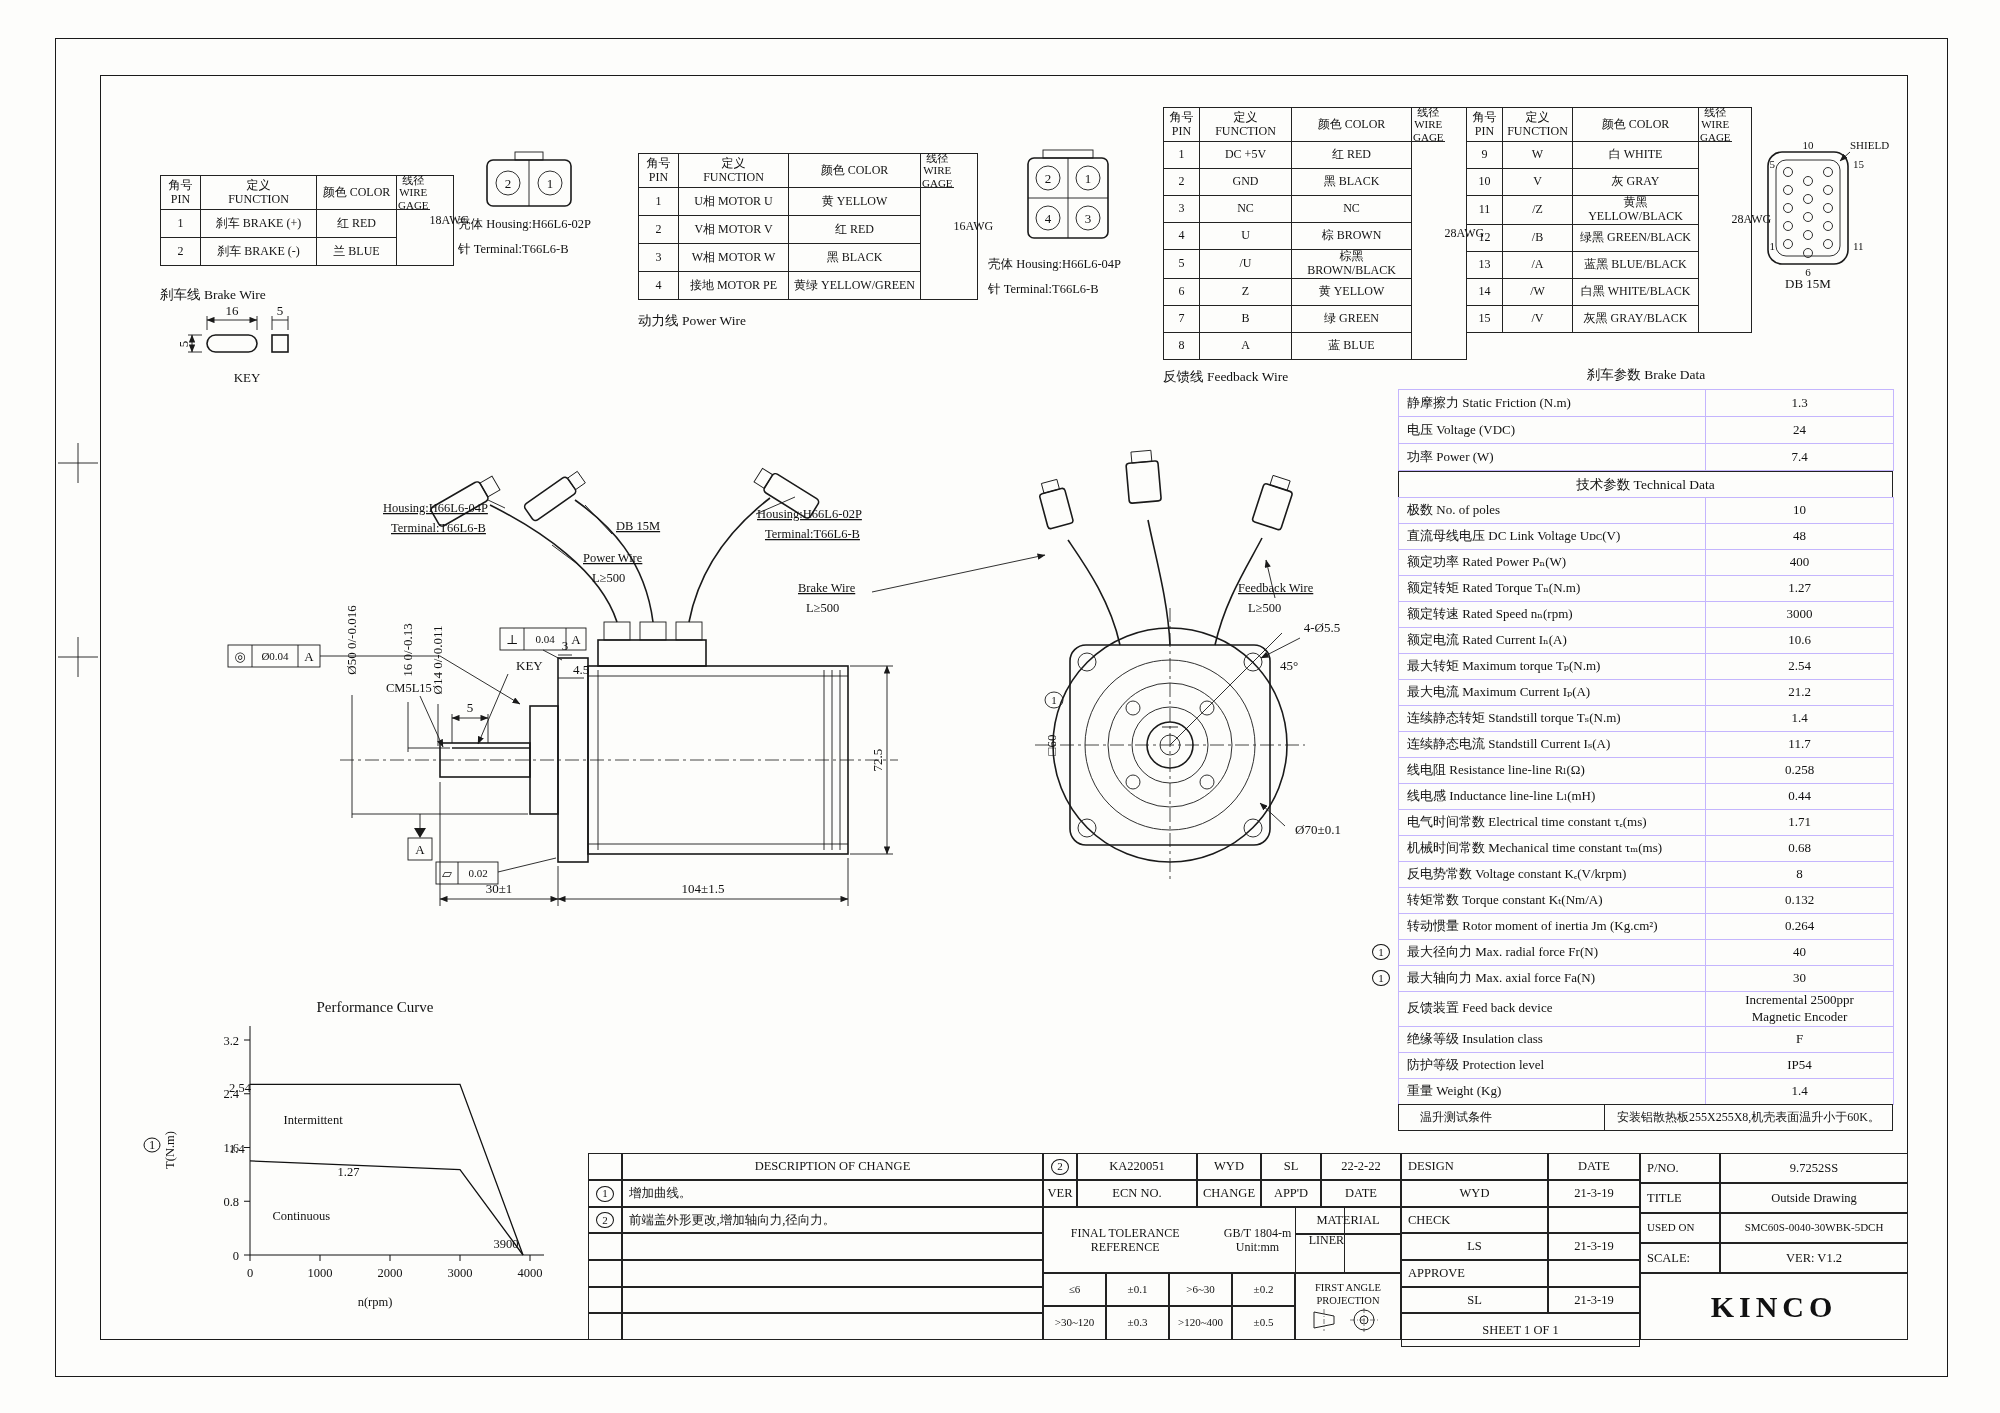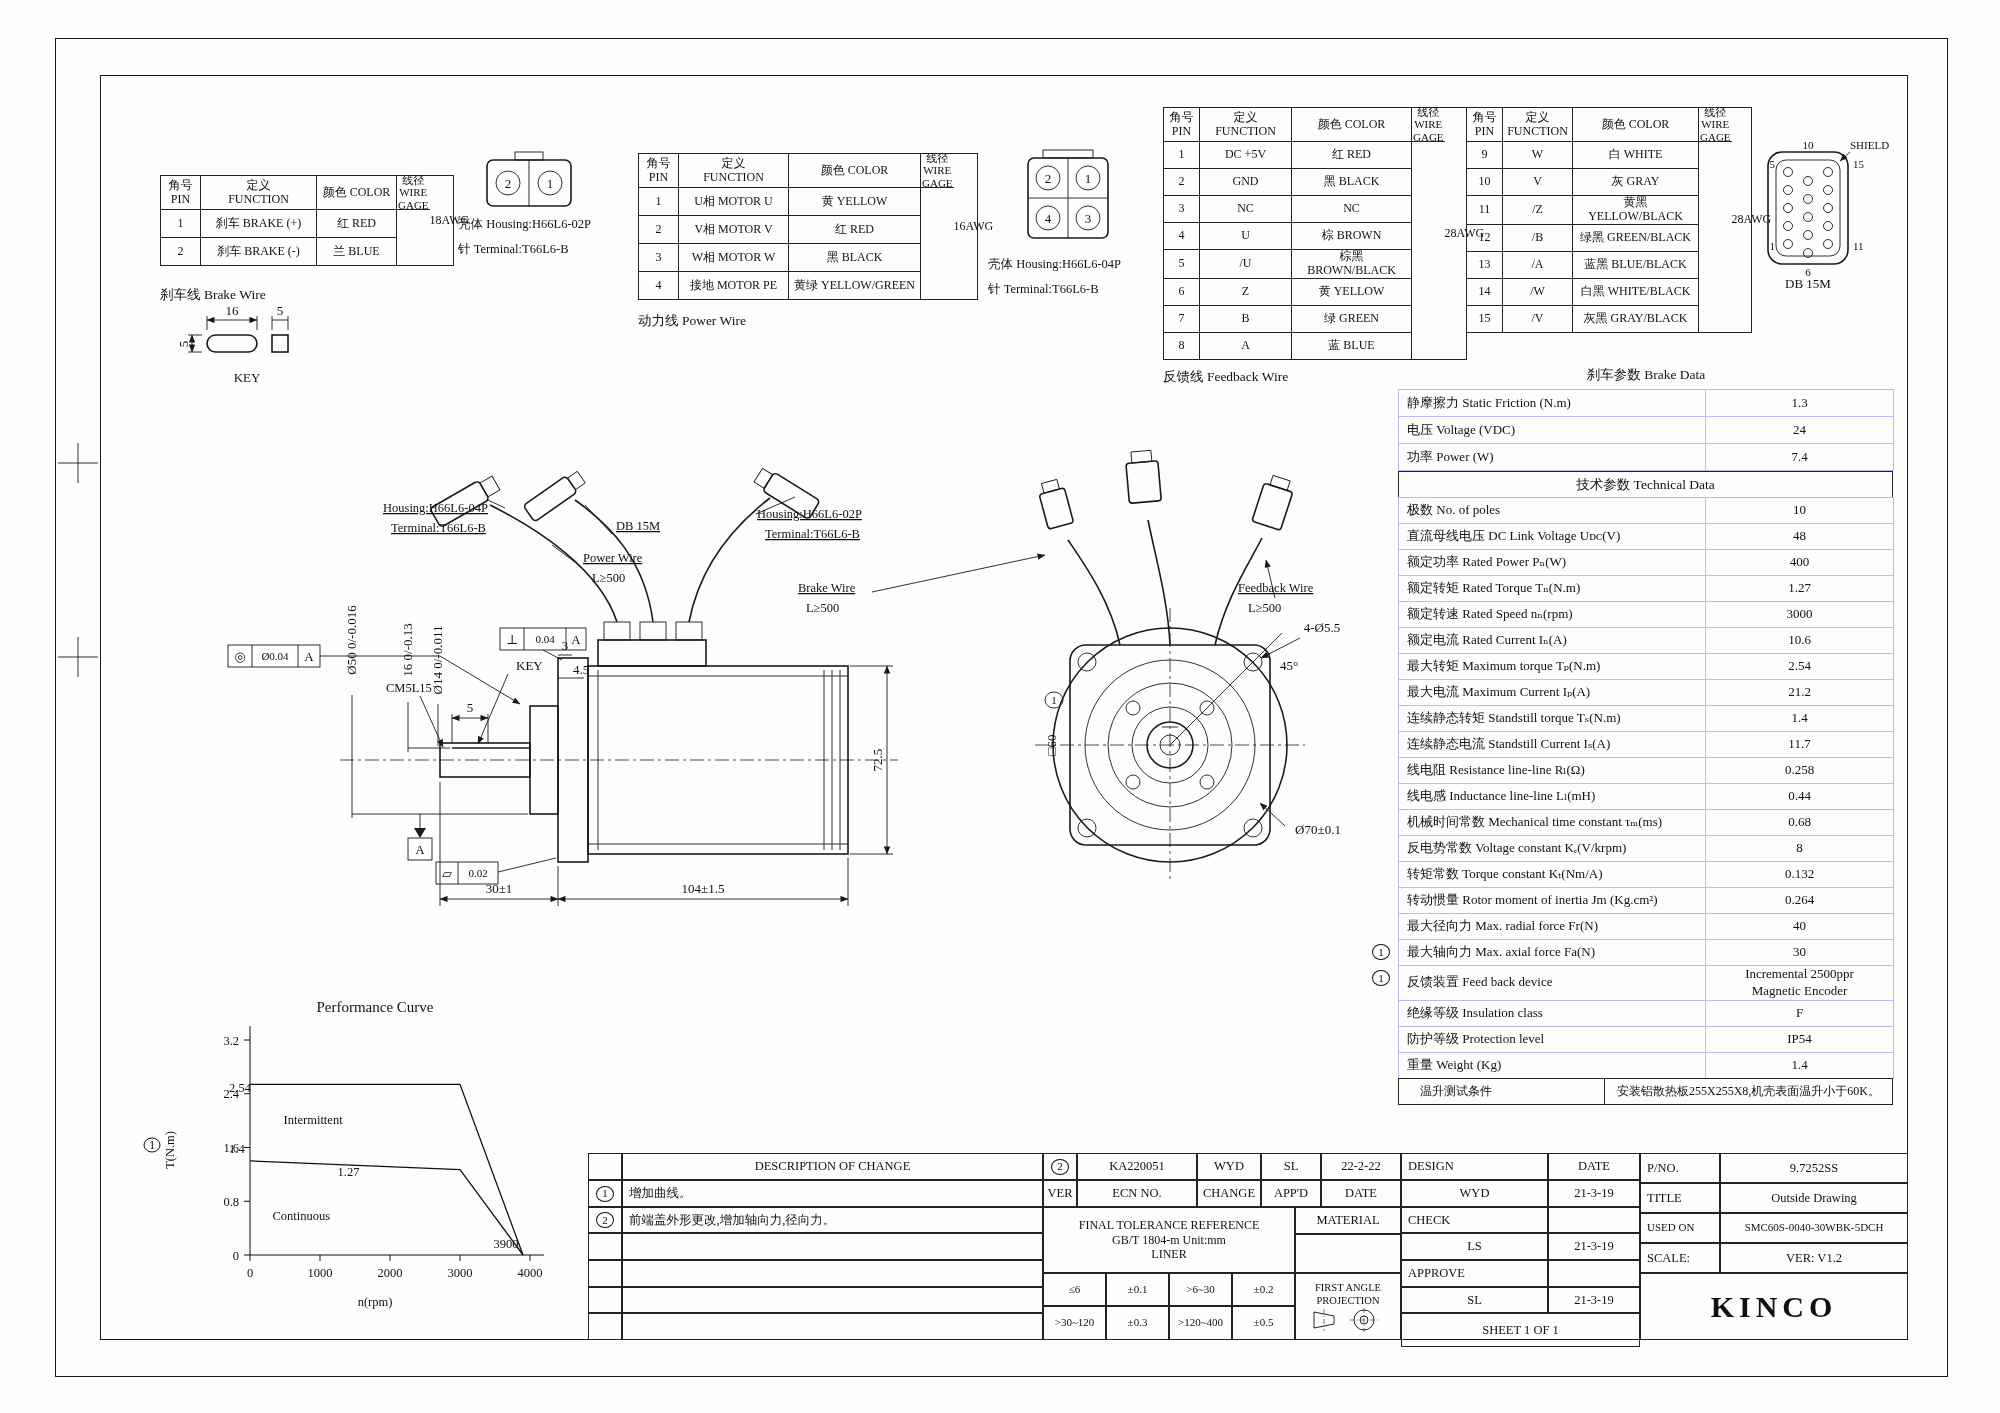--- a/index.html
+++ b/index.html
@@ -599,20 +599,24 @@
           </tr>
           <tr>
             <td>线电阻 Resistance line-line  Rₗ(Ω)</td>
             <td>0.258</td>
           </tr>
           <tr>
             <td>线电感 Inductance line-line  Lₗ(mH)</td>
             <td>0.44</td>
           </tr>
           <tr>
+            <td>电气时间常数 Electrical time constant τₑ(ms)</td>
+            <td>1.71</td>
+          </tr>
+          <tr>
             <td>机械时间常数 Mechanical time constant τₘ(ms)</td>
             <td>0.68</td>
           </tr>
           <tr>
             <td>反电势常数 Voltage constant Kₑ(V/krpm)</td>
             <td>8</td>
           </tr>
           <tr>
             <td>转矩常数   Torque  constant Kₜ(Nm/A)</td>
             <td>0.132</td>
@@ -721,21 +725,21 @@
     <div class="tbc" style="left:489px;top:0;width:120px;height:27px">KA220051</div>
     <div class="tbc" style="left:609px;top:0;width:64px;height:27px">WYD</div>
     <div class="tbc" style="left:673px;top:0;width:60px;height:27px">SL</div>
     <div class="tbc" style="left:733px;top:0;width:80px;height:27px">22-2-22</div>
     <div class="tbc" style="left:455px;top:27px;width:34px;height:27px">VER</div>
     <div class="tbc" style="left:489px;top:27px;width:120px;height:27px">ECN NO.</div>
     <div class="tbc" style="left:609px;top:27px;width:64px;height:27px">CHANGE</div>
     <div class="tbc" style="left:673px;top:27px;width:60px;height:27px">APP'D</div>
     <div class="tbc" style="left:733px;top:27px;width:80px;height:27px">DATE</div>
 
-    <div class="tbc" style="left:455px;top:54px;width:252px;height:66px;flex-direction:column;font-size:12px">
+    <div class="tbc" style="left:455px;top:54px;width:302px;height:66px;flex-direction:row;font-size:12px">
       <div>FINAL TOLERANCE REFERENCE</div>
       <div>GB/T 1804-m Unit:mm</div>
       <div>LINER</div>
     </div>
     <div class="tbc small" style="left:455px;top:120px;width:63px;height:33px">≤6</div>
     <div class="tbc small" style="left:518px;top:120px;width:63px;height:33px">±0.1</div>
     <div class="tbc small" style="left:581px;top:120px;width:63px;height:33px">&gt;6~30</div>
     <div class="tbc small" style="left:644px;top:120px;width:63px;height:33px">±0.2</div>
     <div class="tbc small" style="left:455px;top:153px;width:63px;height:34px">&gt;30~120</div>
     <div class="tbc small" style="left:518px;top:153px;width:63px;height:34px">±0.3</div>

